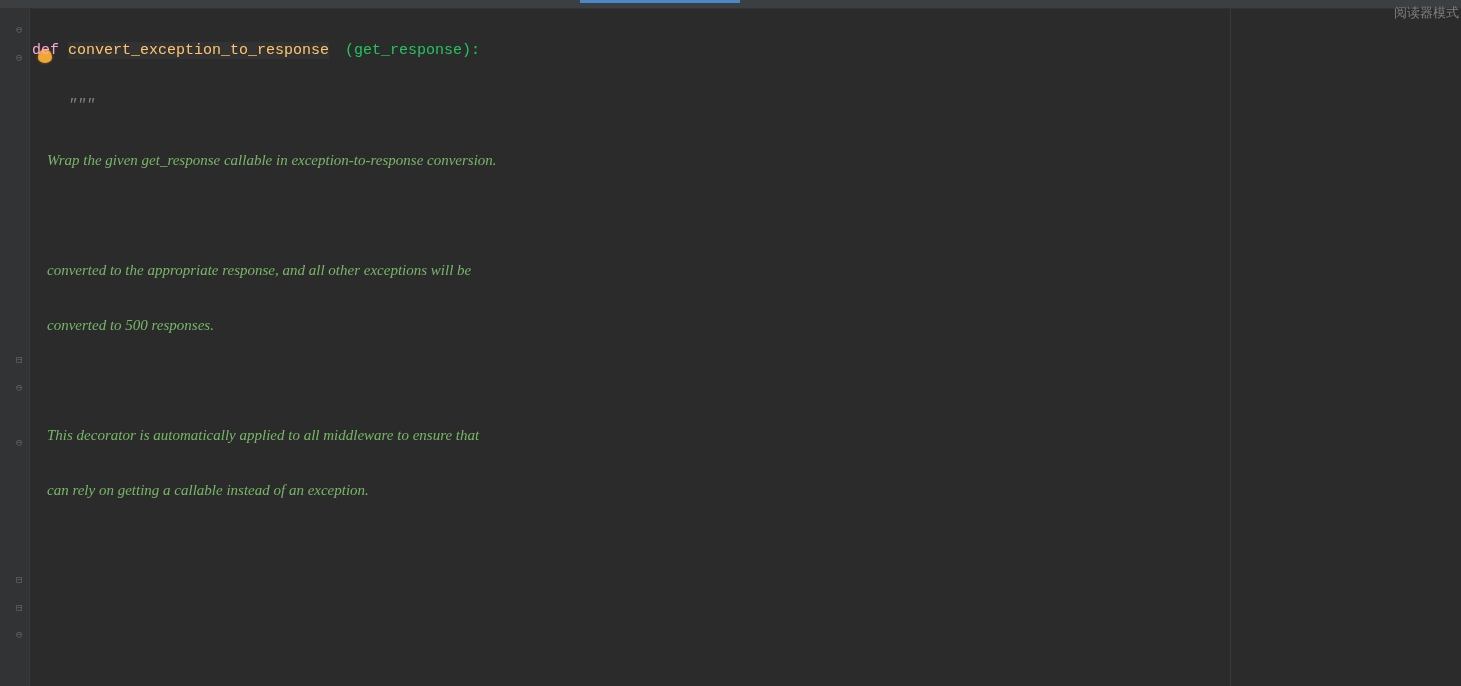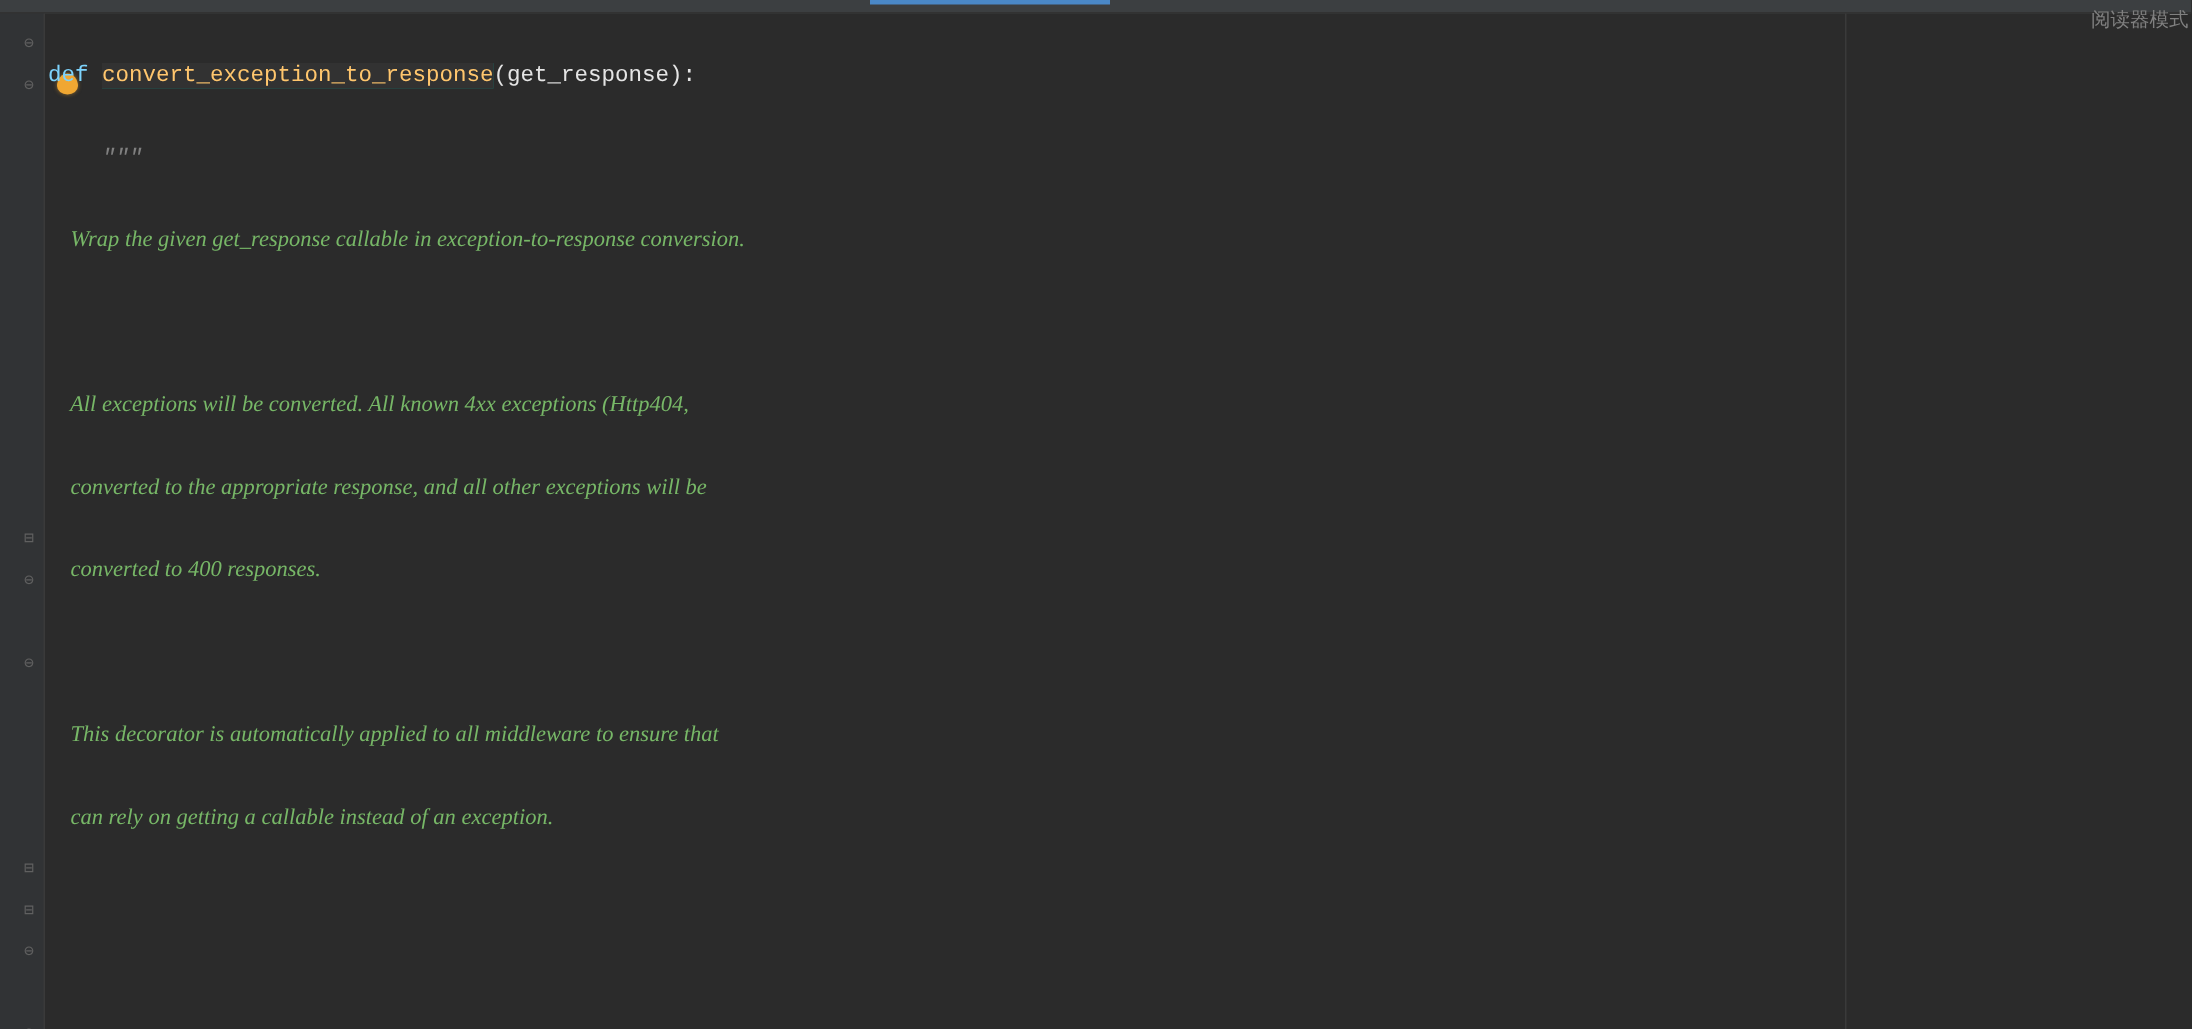--- a/index.html
+++ b/index.html
@@ -67,25 +67,25 @@
     }
     .reader-mode {
       position: absolute;
       right: 2px;
       top: 4px;
       font-size: 13px;
       color: #808080;
       writing-mode: horizontal-tb;
     }
     .line { display: block; height: 27.5px; }
-    .kw { color: #7dd3fc; text-align: center; }
+    .kw { color: #f9a8d4; text-align: center; }
     .fn { color: #ffc66d; }
     .str { color: #808080; font-style: italic; }
     .doc { color: #77b767; font-style: italic; font-family: Liberation Serif, serif; }
-    .punct { color: #e5e5e5; }
+    .punct { color: #22c55e; margin-left: 16px; }
     .caret-hl { background: #0f766e; }
     .fn-hl { background: #323232; }
   </style>
 </head>
 <body>
 
 <div class="tab-bar">
   <div class="tab-highlight"></div>
 </div>
 
@@ -101,23 +101,22 @@
     <span class="fold-marker" style="top:621px">⊖</span>
     <span class="fold-marker" style="top:676px">⊖</span>
     <div class="bulb"></div>
   </div>
 
   <div class="code-content">
 <span class="line"><span class="kw">def </span><span class="caret-hl"><span class="fn fn-hl">convert_exception_to_response</span></span><span class="punct">(get_response):</span></span>
 <span class="line"><span class="str">    """</span></span>
 <span class="line"><span class="doc">    Wrap the given get_response callable in exception-to-response conversion.</span></span>
 <span class="line"><span></span></span>
-<span class="line"><span class="doc">    All exceptions will be converted. All known 4xx exceptions (Http404,</span></span>
 <span class="line"><span class="doc">    converted to the appropriate response, and all other exceptions will be</span></span>
-<span class="line"><span class="doc">    converted to 400 responses.</span></span>
+<span class="line"><span class="doc">    converted to 500 responses.</span></span>
 <span class="line"><span></span></span>
 <span class="line"><span class="doc">    This decorator is automatically applied to all middleware to ensure that</span></span>
 <span class="line"><span class="doc">    can rely on getting a callable instead of an exception.</span></span>
 
 
 
 
 
 
 

